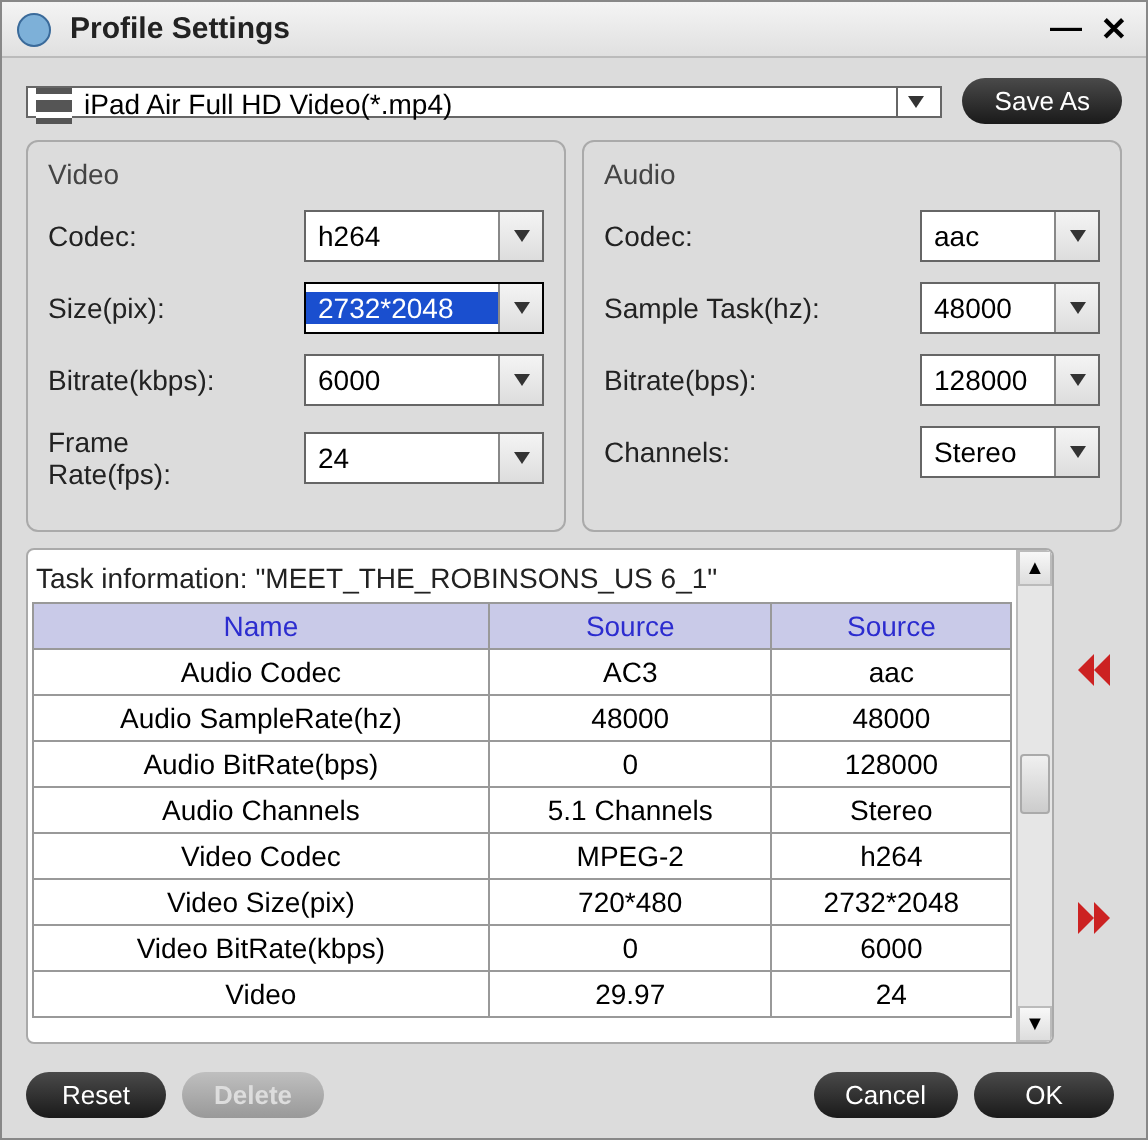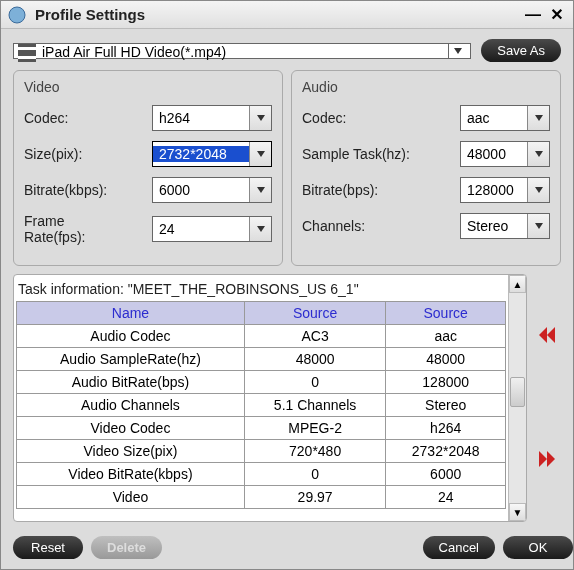--- a/index.html
+++ b/index.html
@@ -211,21 +211,21 @@
   .scrollbar .thumb {
     position:absolute; left:1px; right:1px;
     top:40%; height:30px;
     background:linear-gradient(#f0f0f0,#ccc);
     border:1px solid #aaa;
     border-radius:2px;
   }
   .footer {
     display:flex;
     gap:8px;
-    padding: 8px 0 10px 12px;
+    padding: 8px 16px 10px 12px;
     background:#dcdcdc;
     align-items:center;
   }
   .footer .spacer { flex:1; }
   .pill.disabled {
     background: linear-gradient(#bfbfbf,#999);
     color:#ddd;
     font-weight:bold;
   }
   svg.tri { width:10px; height:10px; }

